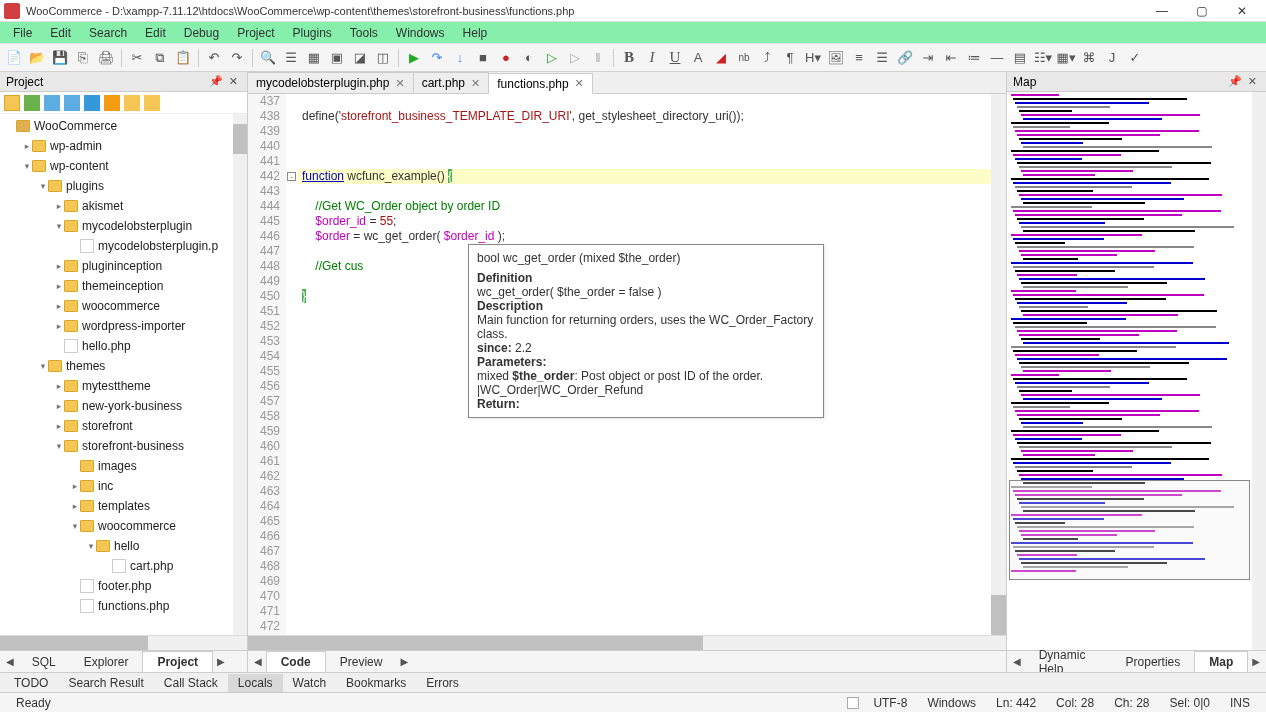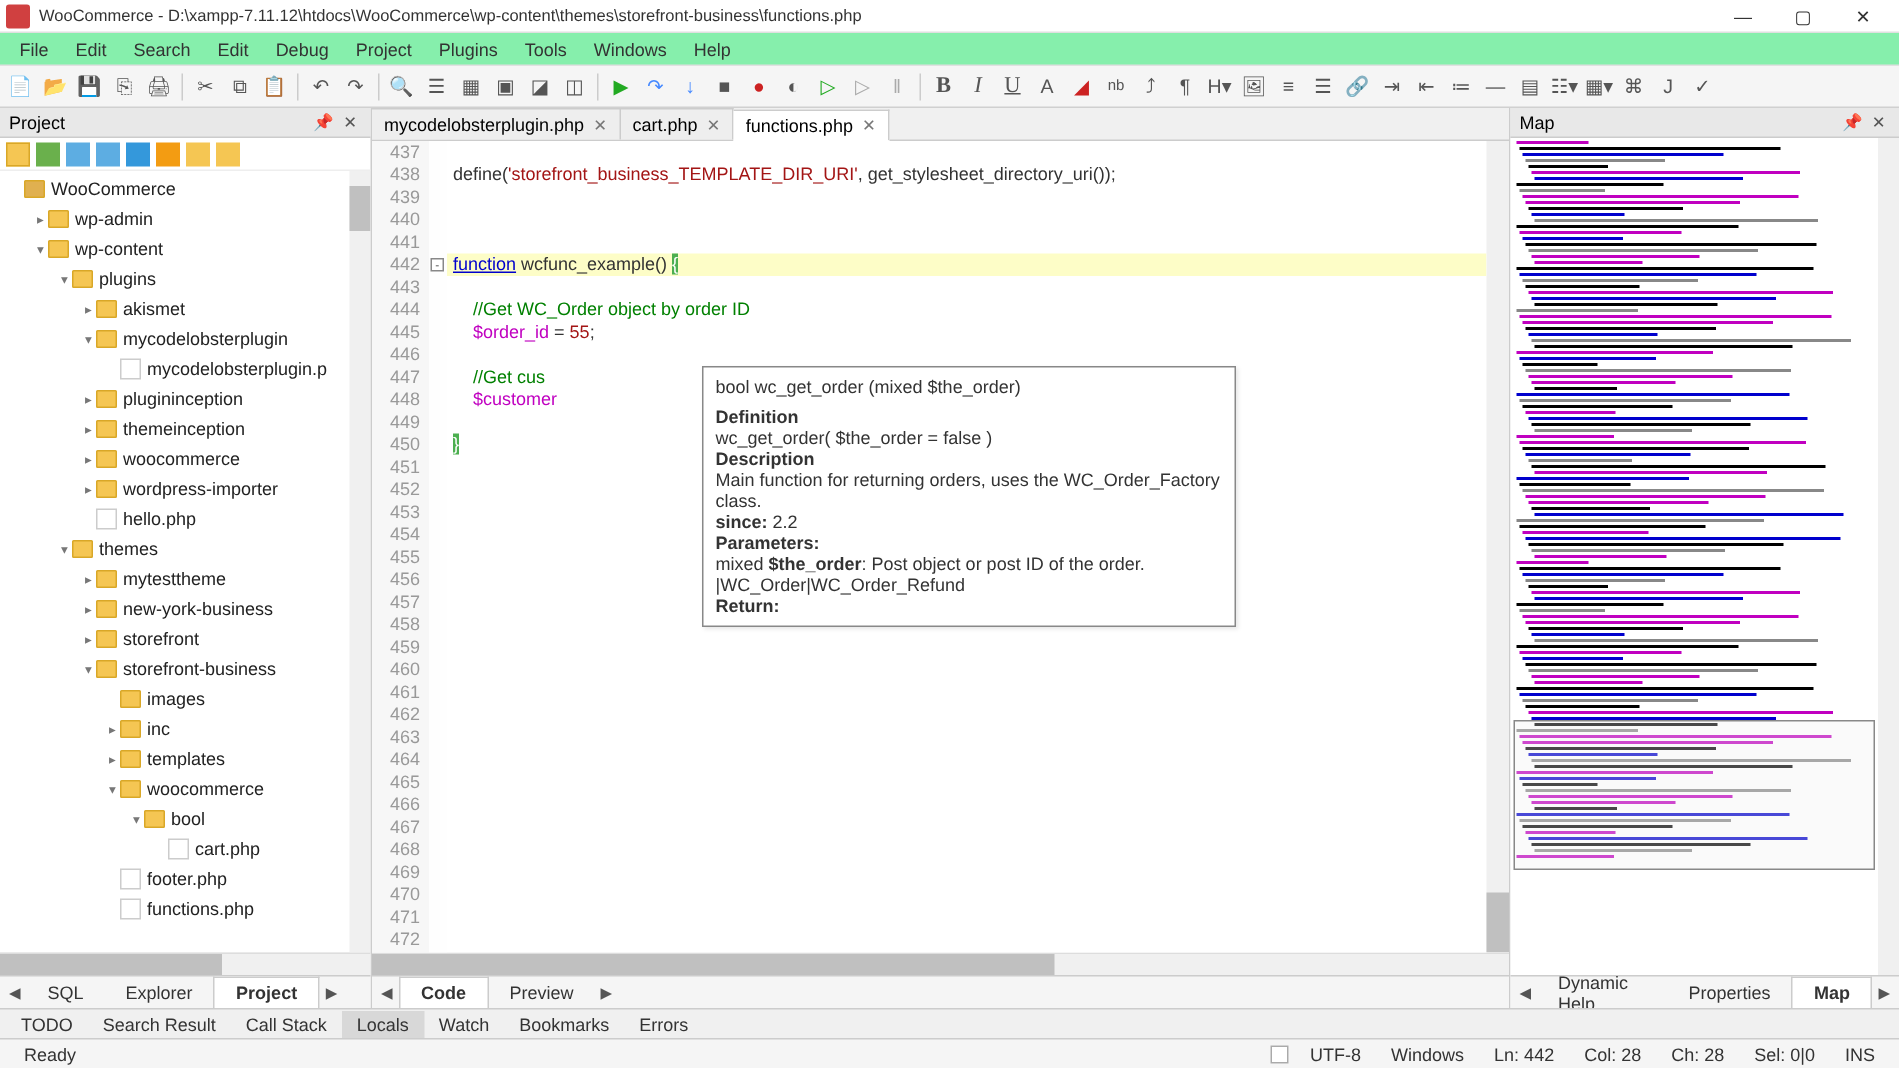--- a/index.html
+++ b/index.html
@@ -354,21 +354,21 @@
               <div class="node" style="padding-left: 68px;">
                 <span class="tw">▾</span>
                 <span class="fold"></span>
                 <span>woocommerce</span>
               </div>
             </li>
             <li>
               <div class="node" style="padding-left: 84px;">
                 <span class="tw">▾</span>
                 <span class="fold"></span>
-                <span>bool</span>
+                <span>hello</span>
               </div>
             </li>
             <li>
               <div class="node" style="padding-left: 100px;">
                 <span class="tw"></span>
                 <span class="file"></span>
                 <span>cart.php</span>
               </div>
             </li>
             <li>
@@ -464,23 +464,23 @@
 
           <div class="codeline"></div>
             <div class="codeline"><span class="fn">define</span>(<span class="str">'storefront_business_TEMPLATE_DIR_URI'</span>, get_stylesheet_directory_uri());</div>
             <div class="codeline"></div>
             <div class="codeline"></div>
             <div class="codeline"></div>
             <div class="codeline hl"><span class="kw">function</span> wcfunc_example() <span class="bracket">{</span></div>
             <div class="codeline"></div>
             <div class="codeline">    <span class="cmt">//Get WC_Order object by order ID</span></div>
             <div class="codeline">    <span class="var">$order_id</span> = <span class="num">55</span>;</div>
+            <div class="codeline">    <span class="var">$order</span> = wc_get_order( <span class="var">$order_id</span> );</div>
             <div class="codeline"></div>
             <div class="codeline">    <span class="cmt">//Get cus</span></div>
-            <div class="codeline">    <span class="var">$customer</span></div>
             <div class="codeline"></div>
             <div class="codeline"><span class="bracket">}</span></div>
             <div class="codeline"></div>
             <div class="codeline"></div>
             <div class="codeline"></div>
             <div class="codeline"></div>
             <div class="codeline"></div>
             <div class="codeline"></div>
             <div class="codeline"></div>
             <div class="codeline"></div>

